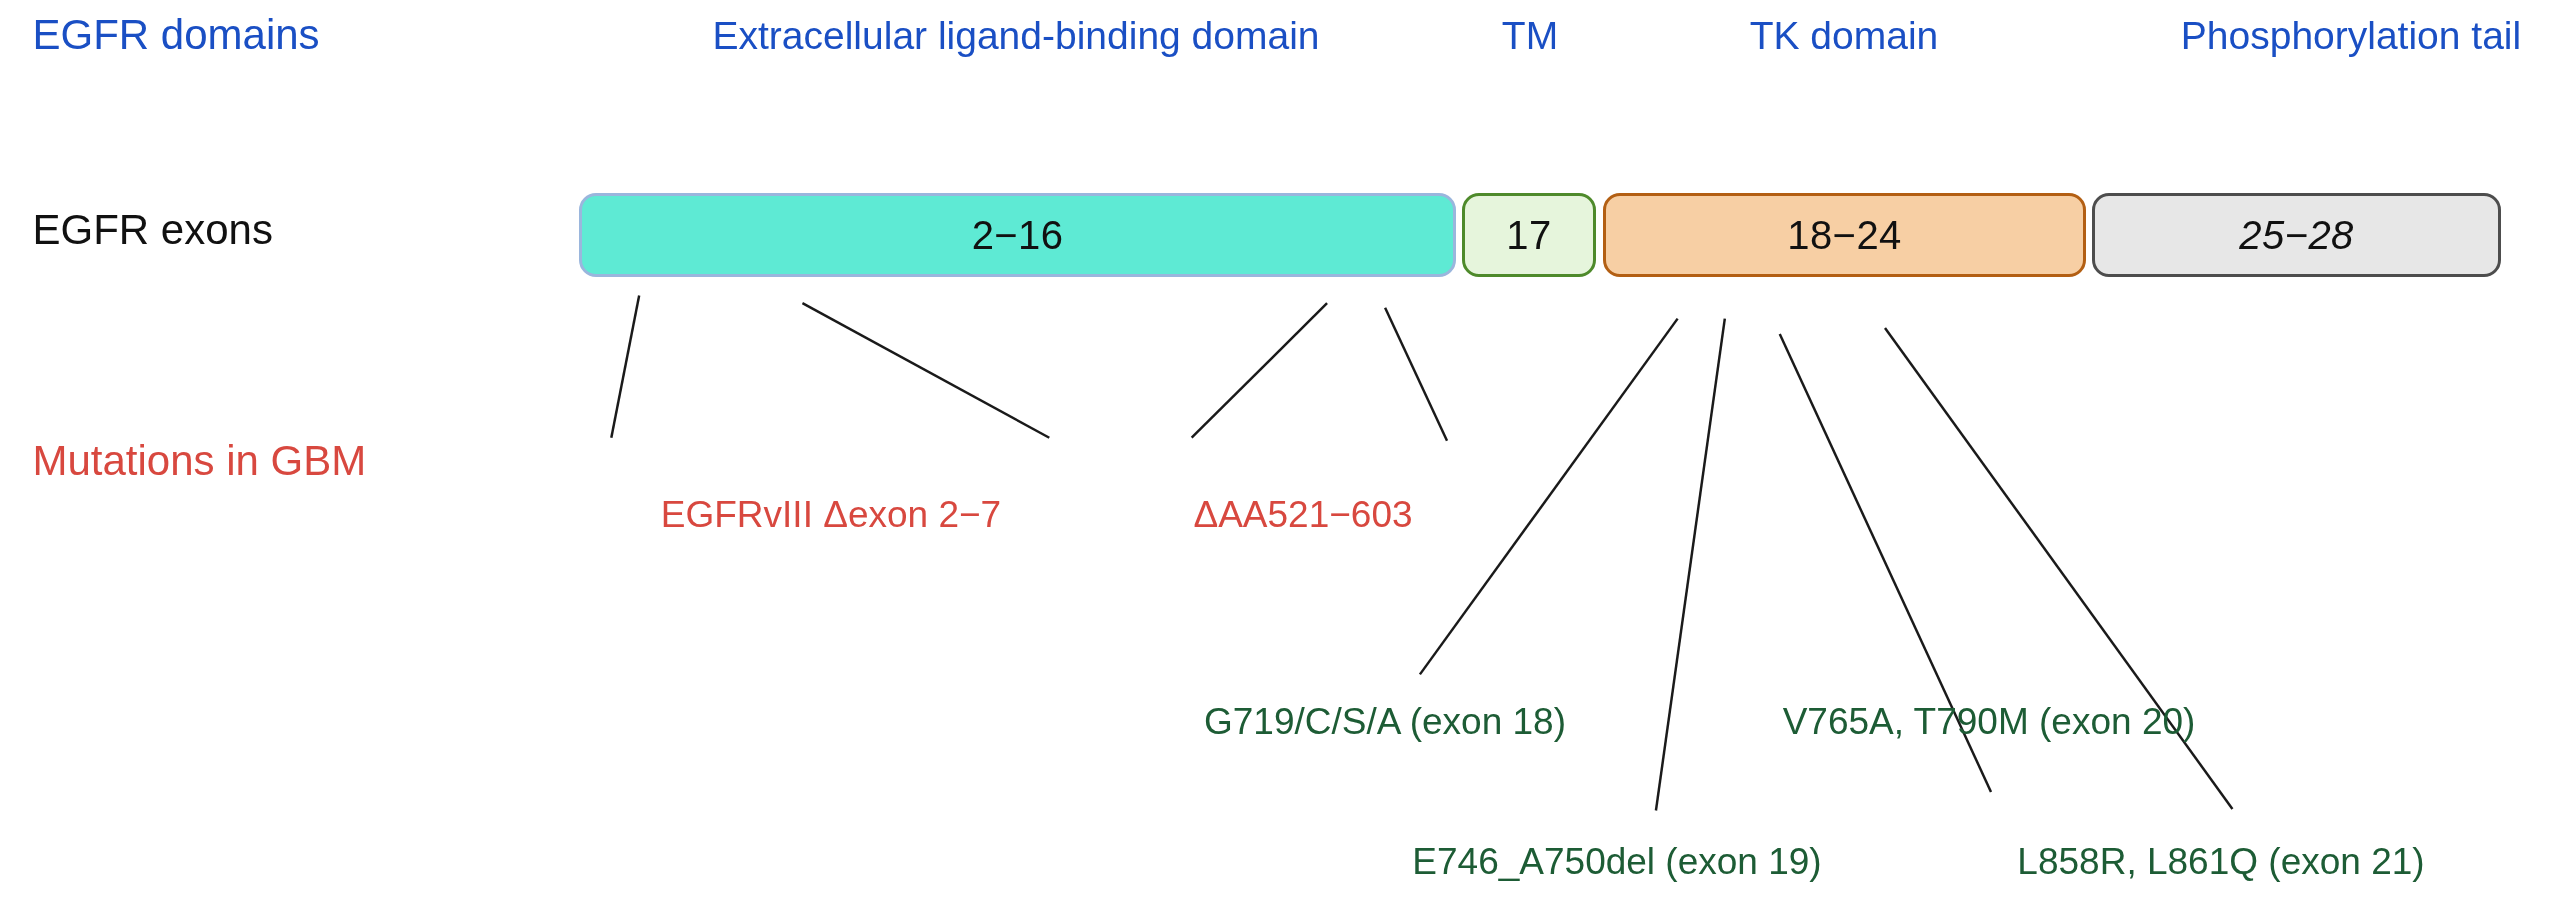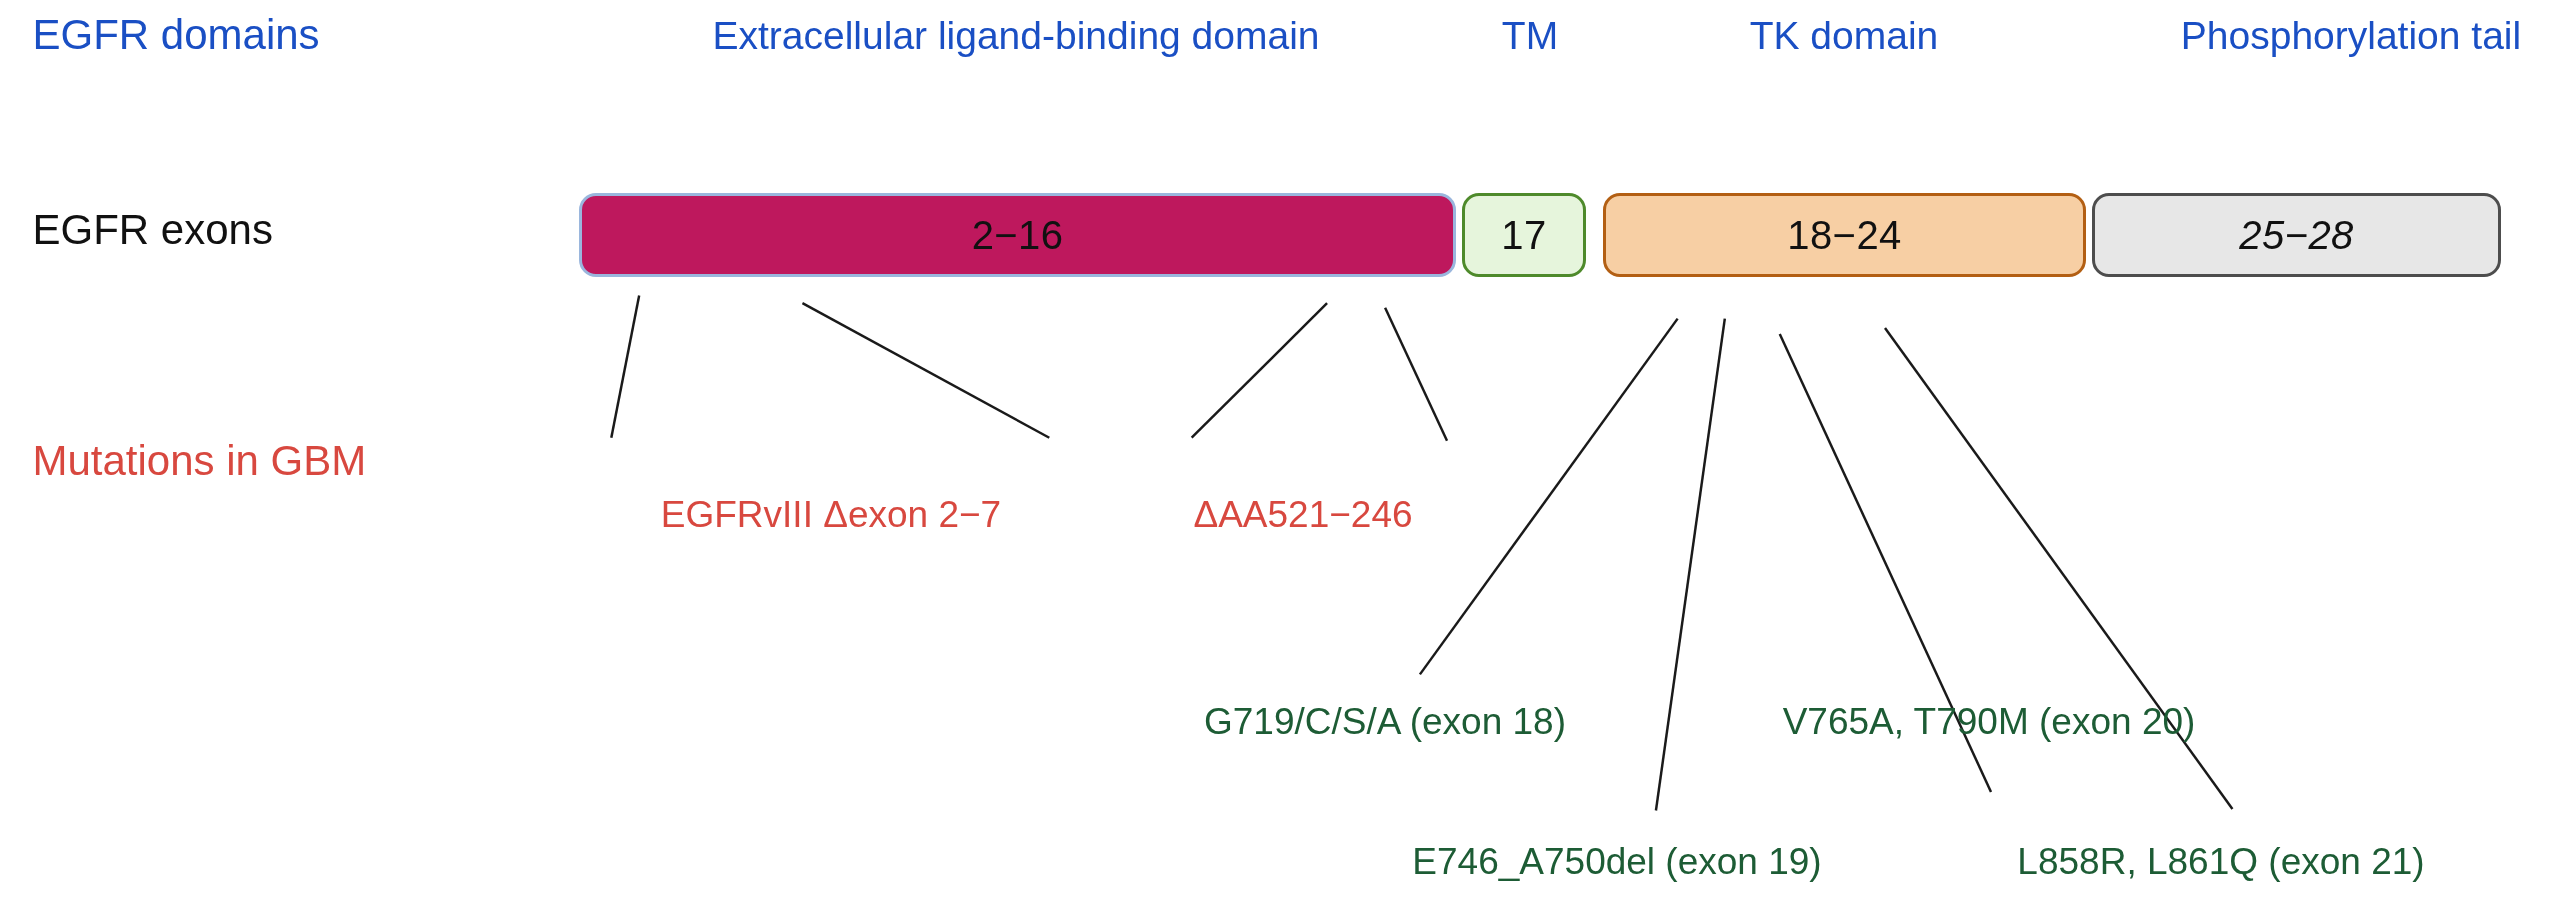--- a/index.html
+++ b/index.html
@@ -62,21 +62,21 @@
     box-sizing: border-box;
     display: flex;
     align-items: center;
     justify-content: center;
   }
   .exon-box span {
     font-size: 40px;
     color: #111111;
     letter-spacing: 0.4px;
   }
-  .exon-box.blue   { background: #be185d; border-color: #9ab6dd; }
+  .exon-box.blue   { background: #5eead4; border-color: #9ab6dd; }
   .exon-box.green  { background: #e6f5dc; border-color: #4e8a2b; }
   .exon-box.orange { background: #f7cfa4; border-color: #b35f13; }
   .exon-box.gray   { background: #e7e7e7; border-color: #4d4d4d; }
 
   
   #leaders {
     position: absolute;
     left: 0;
     top: 0;
     width: 2576px;
@@ -110,21 +110,21 @@
       <div class="txt domain-label" style="left: 1016px;">Extracellular ligand-binding domain</div>
       <div class="txt domain-label" style="left: 1530px;">TM</div>
       <div class="txt domain-label" style="left: 1844px; text-align: center;">TK domain</div>
       <div class="txt domain-label" style="left: 2314px; margin-left: 37px;">Phosphorylation tail</div>
     </div>
 
   <div id="exon-track">
       <div class="exon-box blue" style="left: 579px; width: 877px;">
         <span>2−16</span>
       </div>
-      <div class="exon-box green" style="left: 1462px; width: 124px;">
+      <div class="exon-box green" style="left: 1462px; width: 134px;">
         <span>17</span>
       </div>
       <div class="exon-box orange" style="left: 1603px; width: 483px;">
         <span>18−24</span>
       </div>
       <div class="exon-box gray" style="left: 2092px; width: 409px; font-style: italic;">
         <span>25−28</span>
       </div>
     </div>
 
@@ -134,21 +134,21 @@
       <line x1="1715" y1="392" x2="1540" y2="566"></line>
       <line x1="1790" y1="398" x2="1870" y2="570"></line>
       <line x1="2168" y1="412" x2="1835" y2="872"></line>
       <line x1="2229" y1="412" x2="2140" y2="1048"></line>
       <line x1="2300" y1="432" x2="2573" y2="1024"></line>
       <line x1="2436" y1="424" x2="2885" y2="1046"></line>
     </svg>
 
   <div id="mutation-layer">
       <div class="txt mut-label gbm" style="left: 831px; top: 468px;">EGFRvIII Δexon 2−7</div>
-      <div class="txt mut-label gbm" style="left: 1303px; top: 468px;">ΔAA521−246</div>
+      <div class="txt mut-label gbm" style="left: 1303px; top: 468px;">ΔAA521−603</div>
       <div class="txt mut-label nsclc" style="left: 1385px; top: 703px;">G719/C/S/A (exon 18)</div>
       <div class="txt mut-label nsclc" style="left: 1989px; top: 703px;">V765A, T790M (exon 20)</div>
       <div class="txt mut-label nsclc" style="left: 1617px; top: 843px;">E746_A750del (exon 19)</div>
       <div class="txt mut-label nsclc" style="left: 2221px; top: 843px;">L858R, L861Q (exon 21)</div>
     </div>
 
 </div>
 
 
 </body></html>

